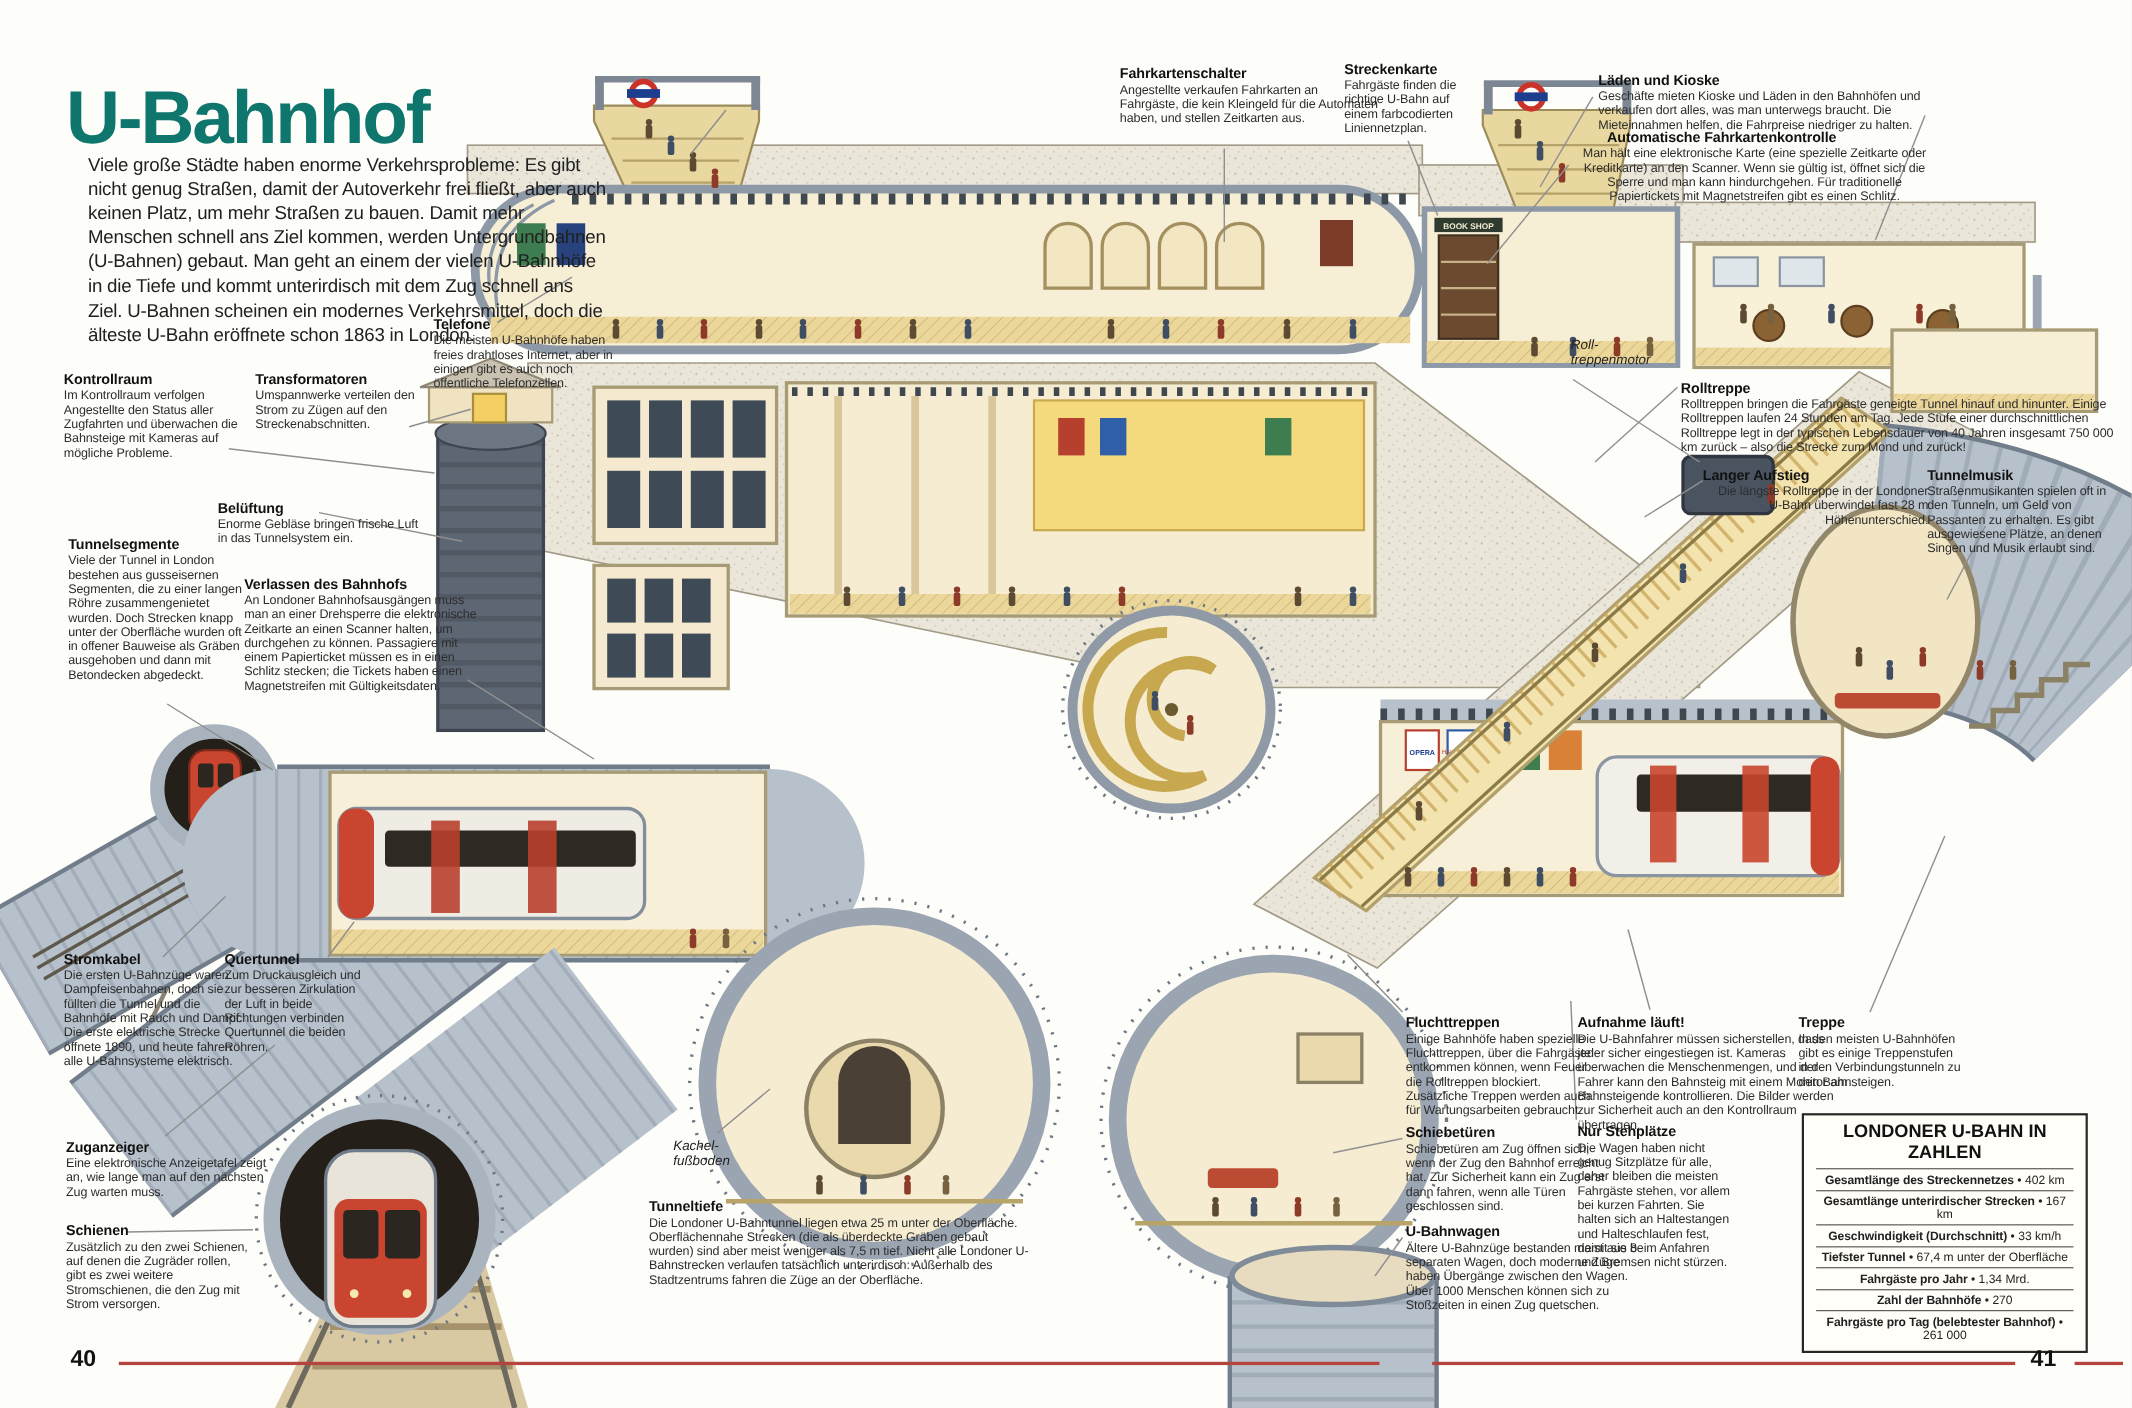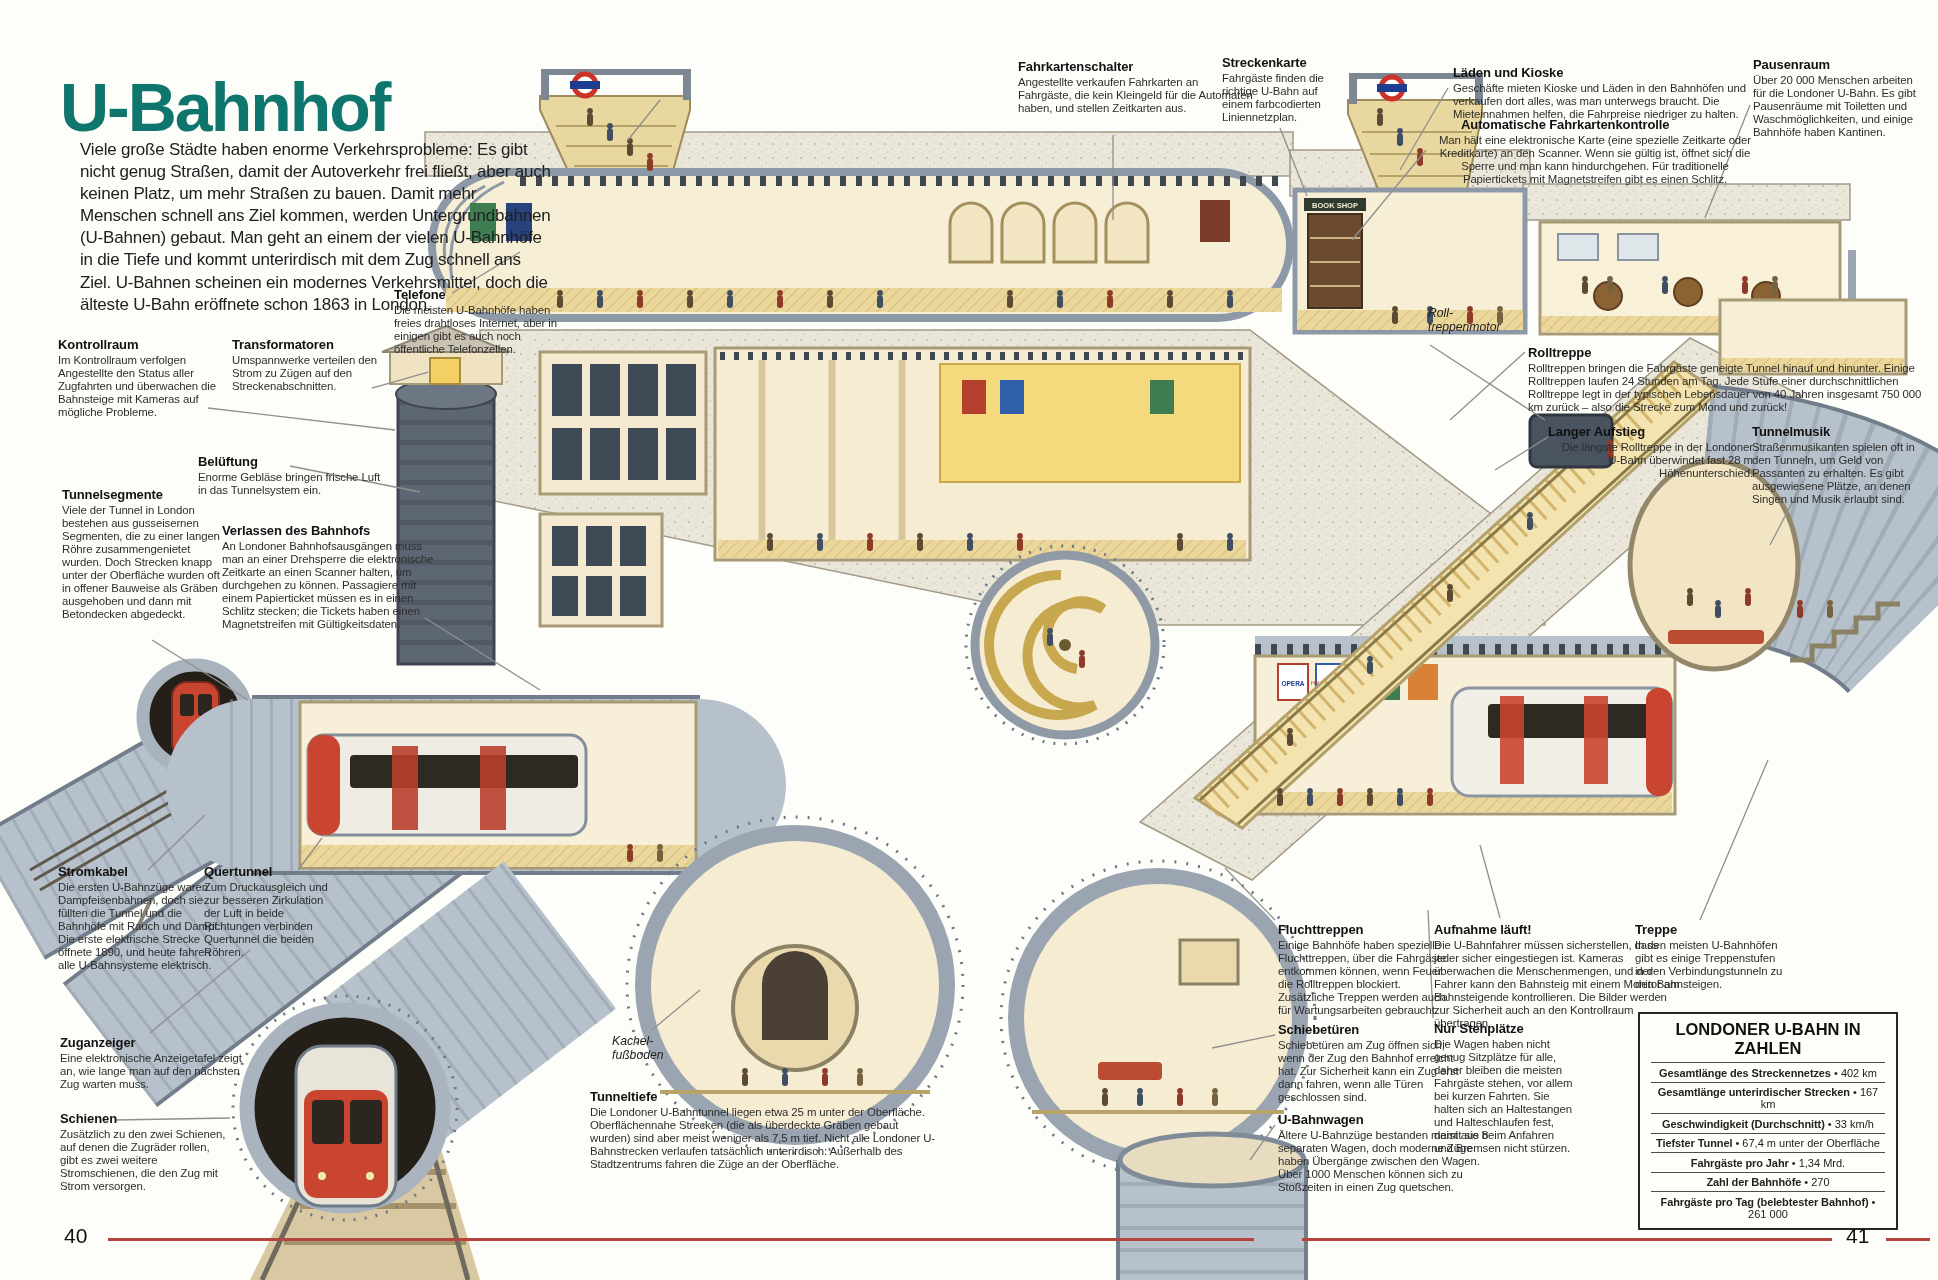--- a/index.html
+++ b/index.html
@@ -13,21 +13,21 @@
   .ct{font-weight:bold;font-size:13px;line-height:1.12;letter-spacing:-0.1px;color:#111;}
   .cb{font-size:11.4px;line-height:1.14;color:#2d2d2d;letter-spacing:-0.1px;margin-top:1px;}
   .ci{font-style:italic;font-size:12.2px;color:#222;line-height:1.15;}
   .c-center .cb{text-align:center;}
   .c-right .cb{text-align:right;}
   #statbox{position:absolute;left:1638px;top:1012px;width:260px;z-index:2;border:2.5px solid #262626;
            background:#fffef8;padding:3px 11px 5px;box-sizing:border-box;}
   #statbox h3{font-size:16.5px;font-weight:bold;text-align:center;margin:3px 0 4px;color:#111;}
   .srow{text-align:center;font-size:11px;padding:3.5px 0 3px;border-top:1.4px solid #4d4d4d;color:#222;}
   .srow b{letter-spacing:-0.1px;}
-  .pn{position:absolute;z-index:2;font-weight:normal;font-size:21px;color:#111;}
+  .pn{position:absolute;z-index:2;font-weight:bold;font-size:21px;color:#111;}
   .rr{position:absolute;z-index:2;height:2.5px;background:#b5443e;}
 </style>
 </head>
 <body>
 
 <div id="page">
 
 <svg id="art" width="1938" height="1280" viewBox="0 0 1938 1280">
   <defs>
     <pattern id="spk" width="14" height="14" patternUnits="userSpaceOnUse">
@@ -443,24 +443,20 @@
   <div class="cb">Fahrgäste finden die richtige U-Bahn auf einem farbcodierten Liniennetzplan.</div>
 </div>
 <div class="callout c-center" style="left:1435px;top:118px;width:320px">
   <div class="ct" style="margin-left:26px">Automatische Fahrkartenkontrolle</div>
   <div class="cb">Man hält eine elektronische Karte (eine spezielle Zeitkarte oder Kreditkarte) an den Scanner. Wenn sie gültig ist, öffnet sich die Sperre und man kann hindurchgehen. Für traditionelle Papiertickets mit Magnetstreifen gibt es einen Schlitz.</div>
 </div>
 <div class="callout" style="left:1453px;top:66px;width:300px">
   <div class="ct">Läden und Kioske</div>
   <div class="cb">Geschäfte mieten Kioske und Läden in den Bahnhöfen und verkaufen dort alles, was man unterwegs braucht. Die Mieteinnahmen helfen, die Fahrpreise niedriger zu halten.</div>
 </div>
-<div class="callout" style="left:1753px;top:58px;width:168px">
-  <div class="ct">Pausenraum</div>
-  <div class="cb">Über 20 000 Menschen arbeiten für die Londoner U-Bahn. Es gibt Pausenräume mit Toiletten und Waschmöglichkeiten, und einige Bahnhöfe haben Kantinen.</div>
-</div>
 <div class="callout" style="left:394px;top:288px;width:175px">
   <div class="ct">Telefone</div>
   <div class="cb">Die meisten U-Bahnhöfe haben freies drahtloses Internet, aber in einigen gibt es auch noch öffentliche Telefonzellen.</div>
 </div>
 <div class="callout" style="left:58px;top:338px;width:158px">
   <div class="ct">Kontrollraum</div>
   <div class="cb">Im Kontrollraum verfolgen Angestellte den Status aller Zugfahrten und überwachen die Bahnsteige mit Kameras auf mögliche Probleme.</div>
 </div>
 <div class="callout" style="left:232px;top:338px;width:168px">
   <div class="ct">Transformatoren</div>

